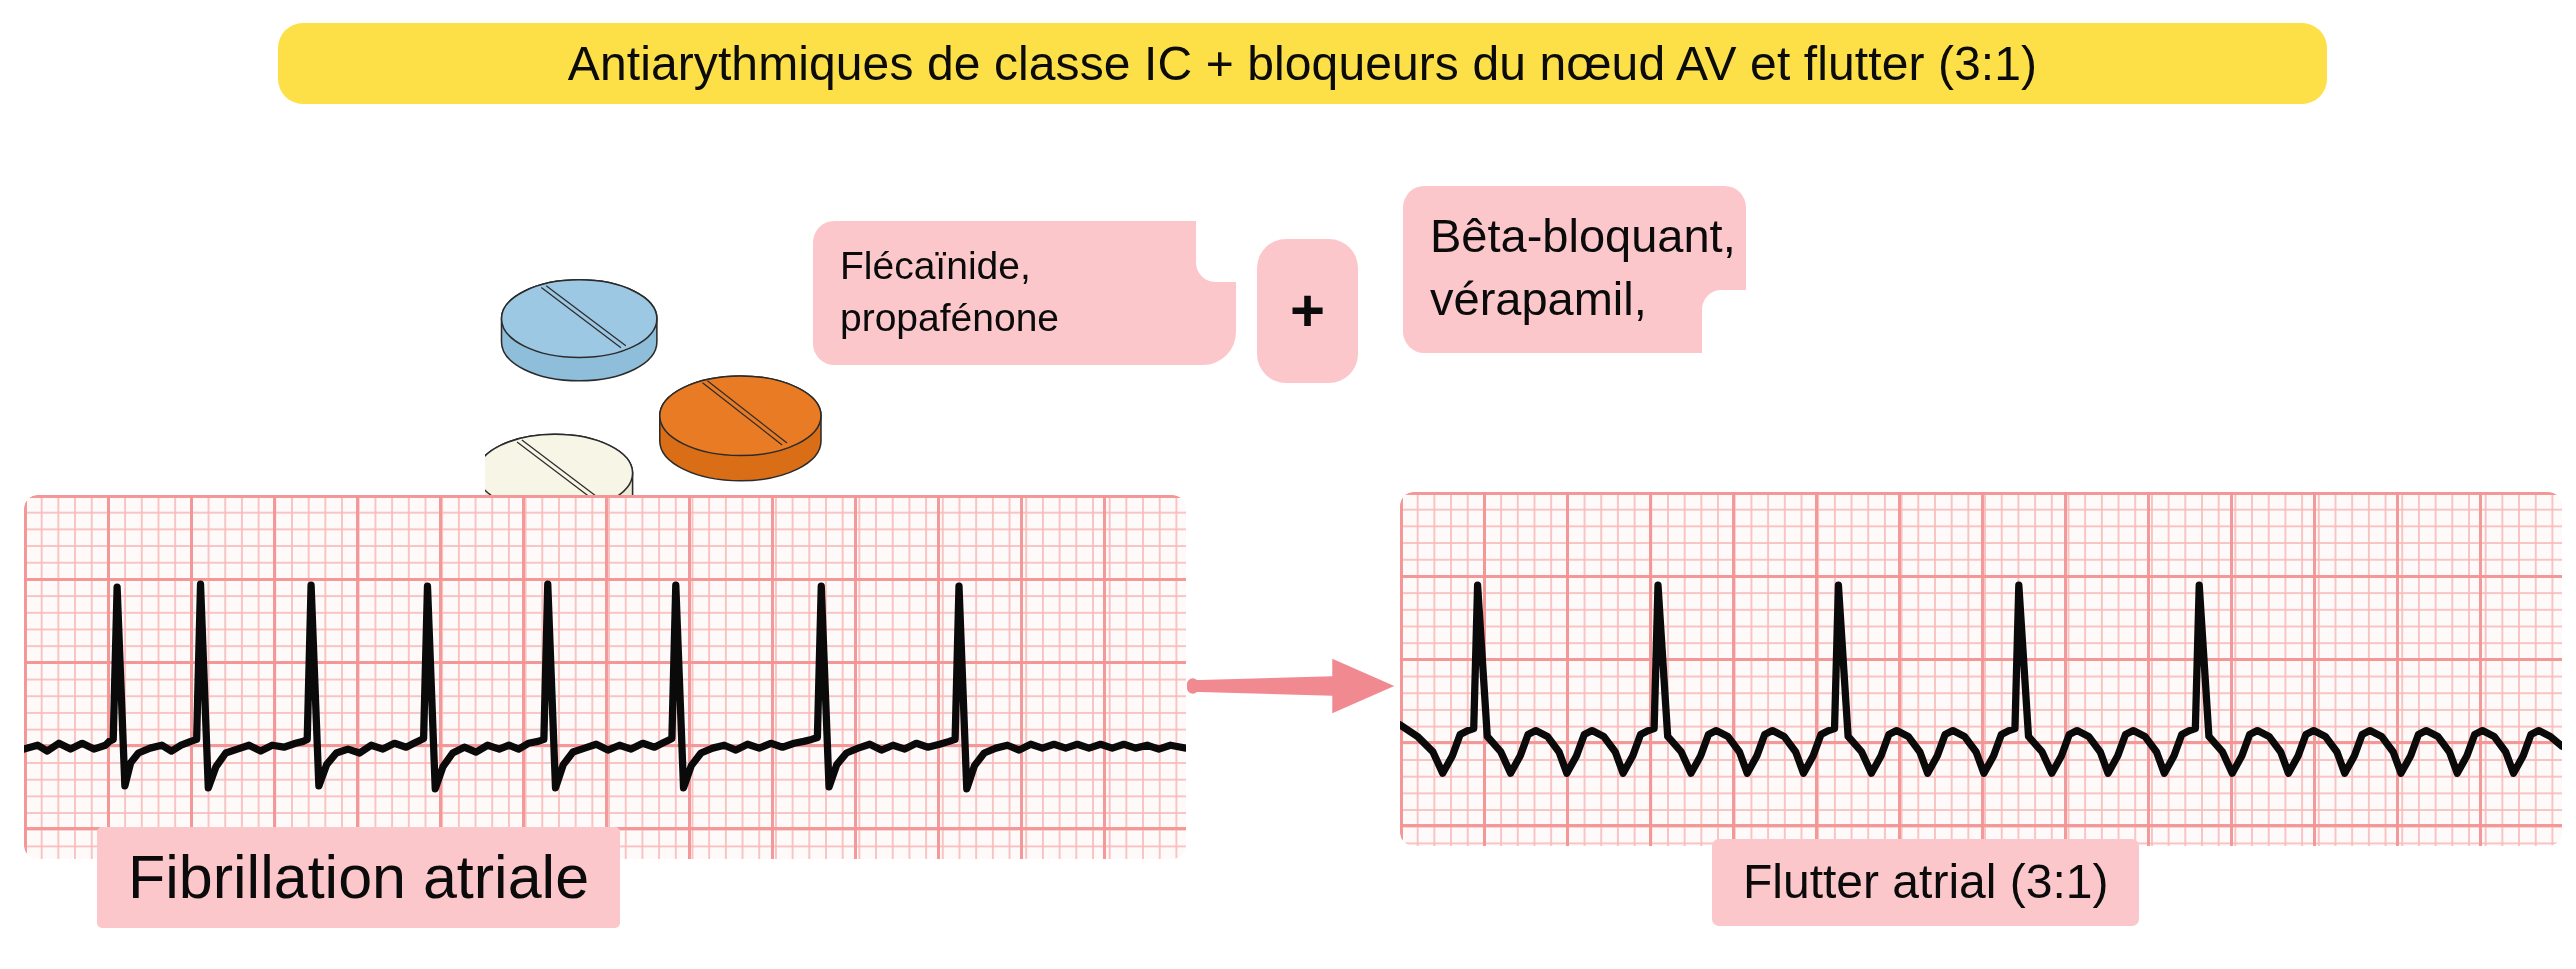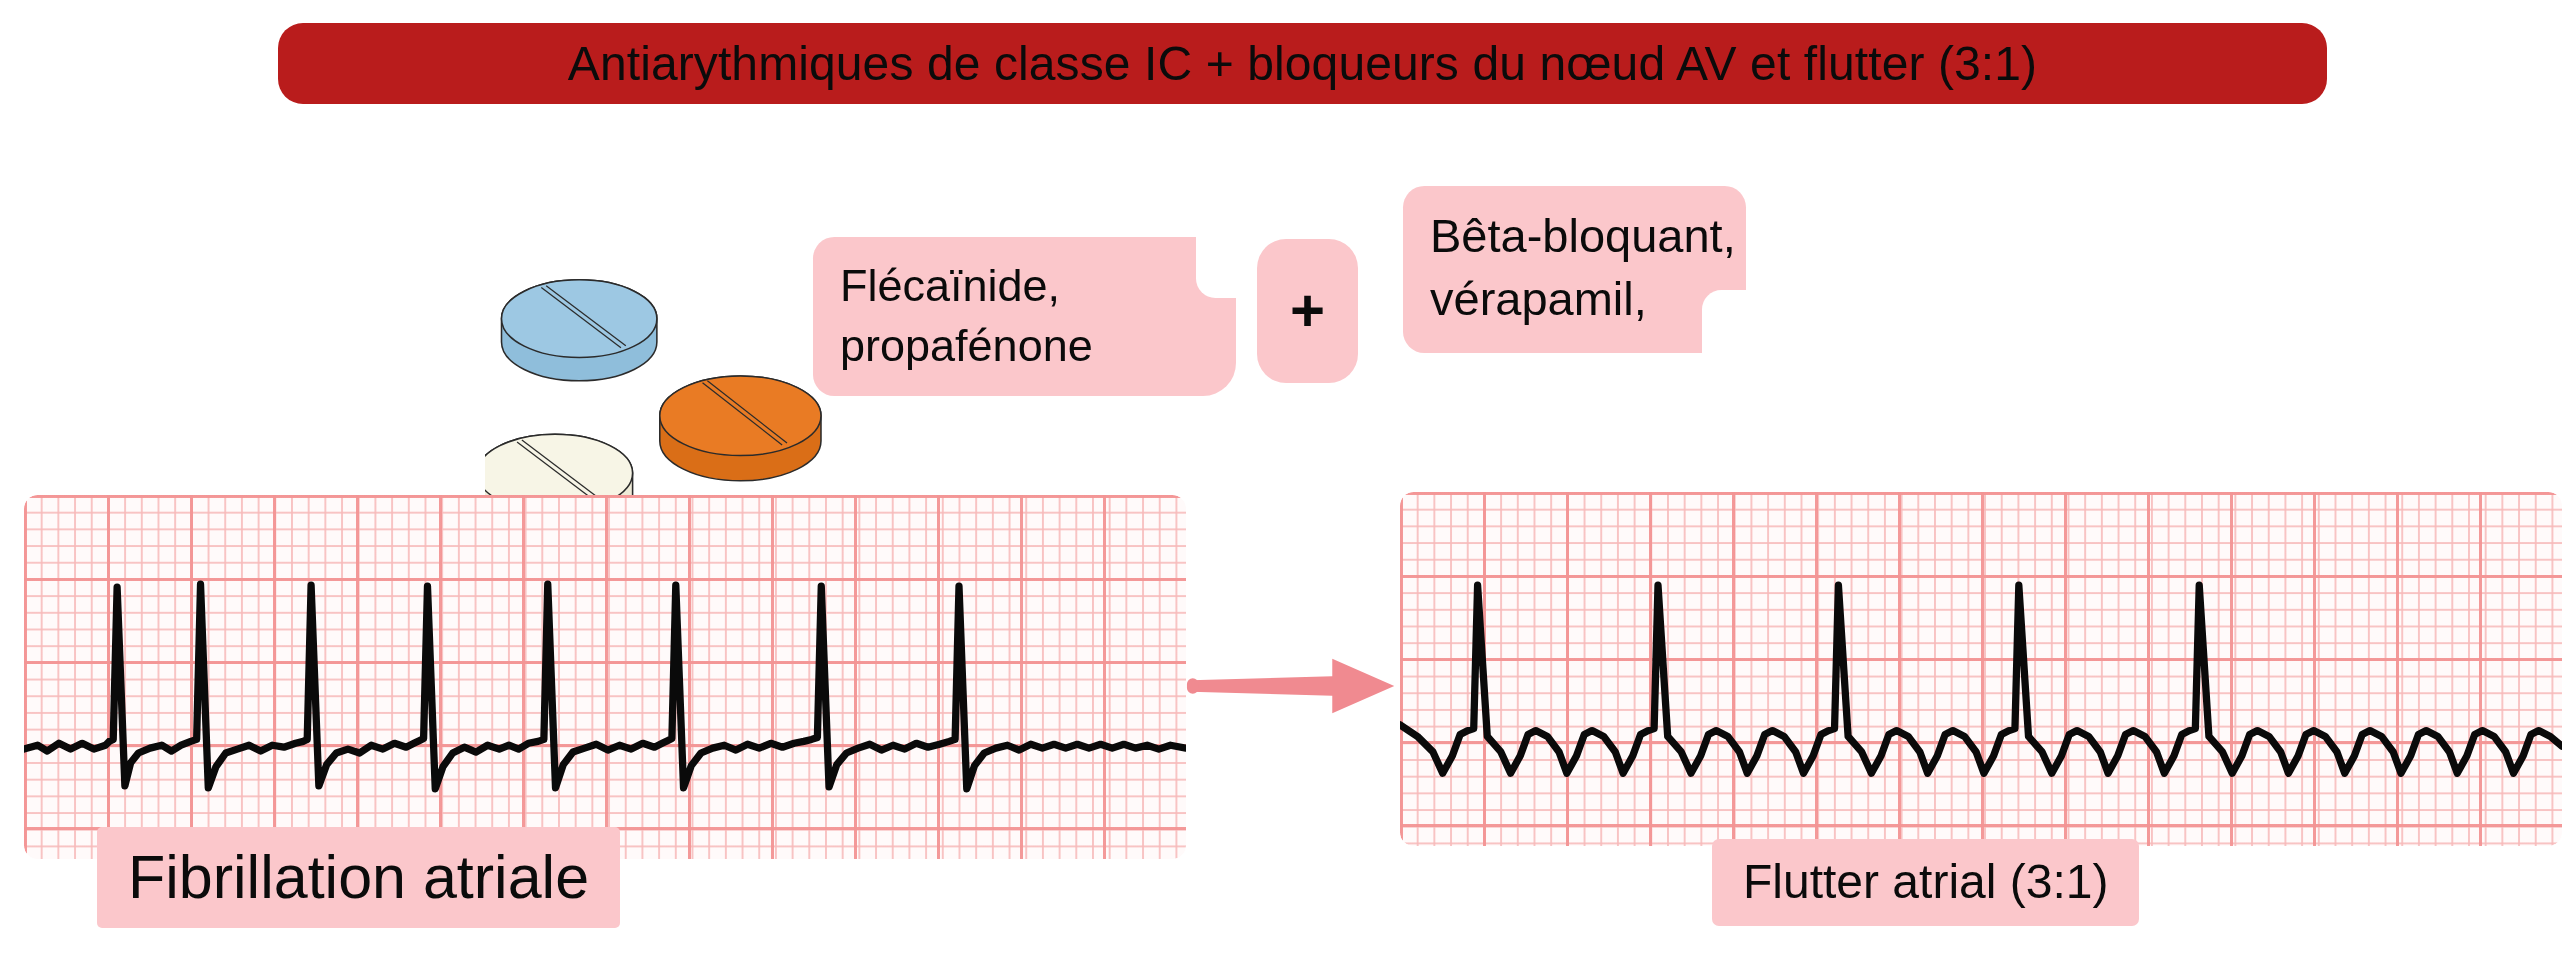--- a/index.html
+++ b/index.html
@@ -16,21 +16,21 @@
     -webkit-font-smoothing: antialiased;
   }
 
   
   #title-banner {
     position: absolute;
     left: 278px;
     top: 23px;
     width: 2049px;
     height: 81px;
-    background: #b91c1c;
+    background: #fde047;
     border-radius: 25px;
     display: flex;
     align-items: center;
     justify-content: center;
     box-sizing: border-box;
     padding: 0 23px;
   }
   #title-banner .title-text {
     font-size: 48px;
     color: #0b0b0b;
@@ -50,24 +50,23 @@
   .pink-label .line {
     display: block;
     white-space: nowrap;
   }
 
   #label-flecainide {
     left: 813px;
     top: 221px;
     width: 423px;
     padding: 19.4px 27px 21.3px 27px;
-    font-size: 45px;
+    font-size: 39px;
     line-height: 1.32;
     border-radius: 21.3px 21.3px 33px 21.3px;
-    margin-top: 16px;
   }
   #label-flecainide::after {
     
     content: "";
     position: absolute;
     right: -1px;
     top: -1px;
     width: 41px;
     height: 62px;
     background: #ffffff;

